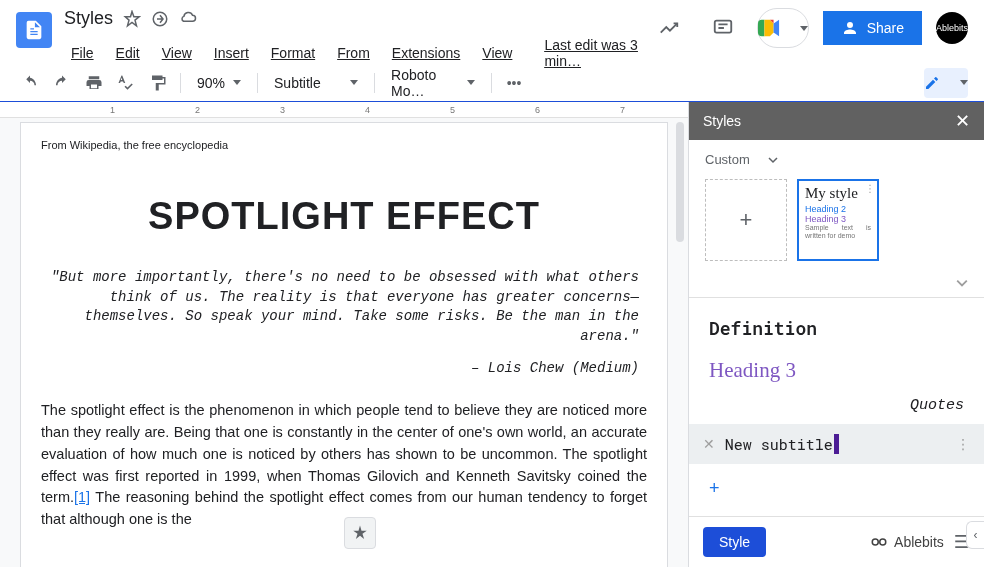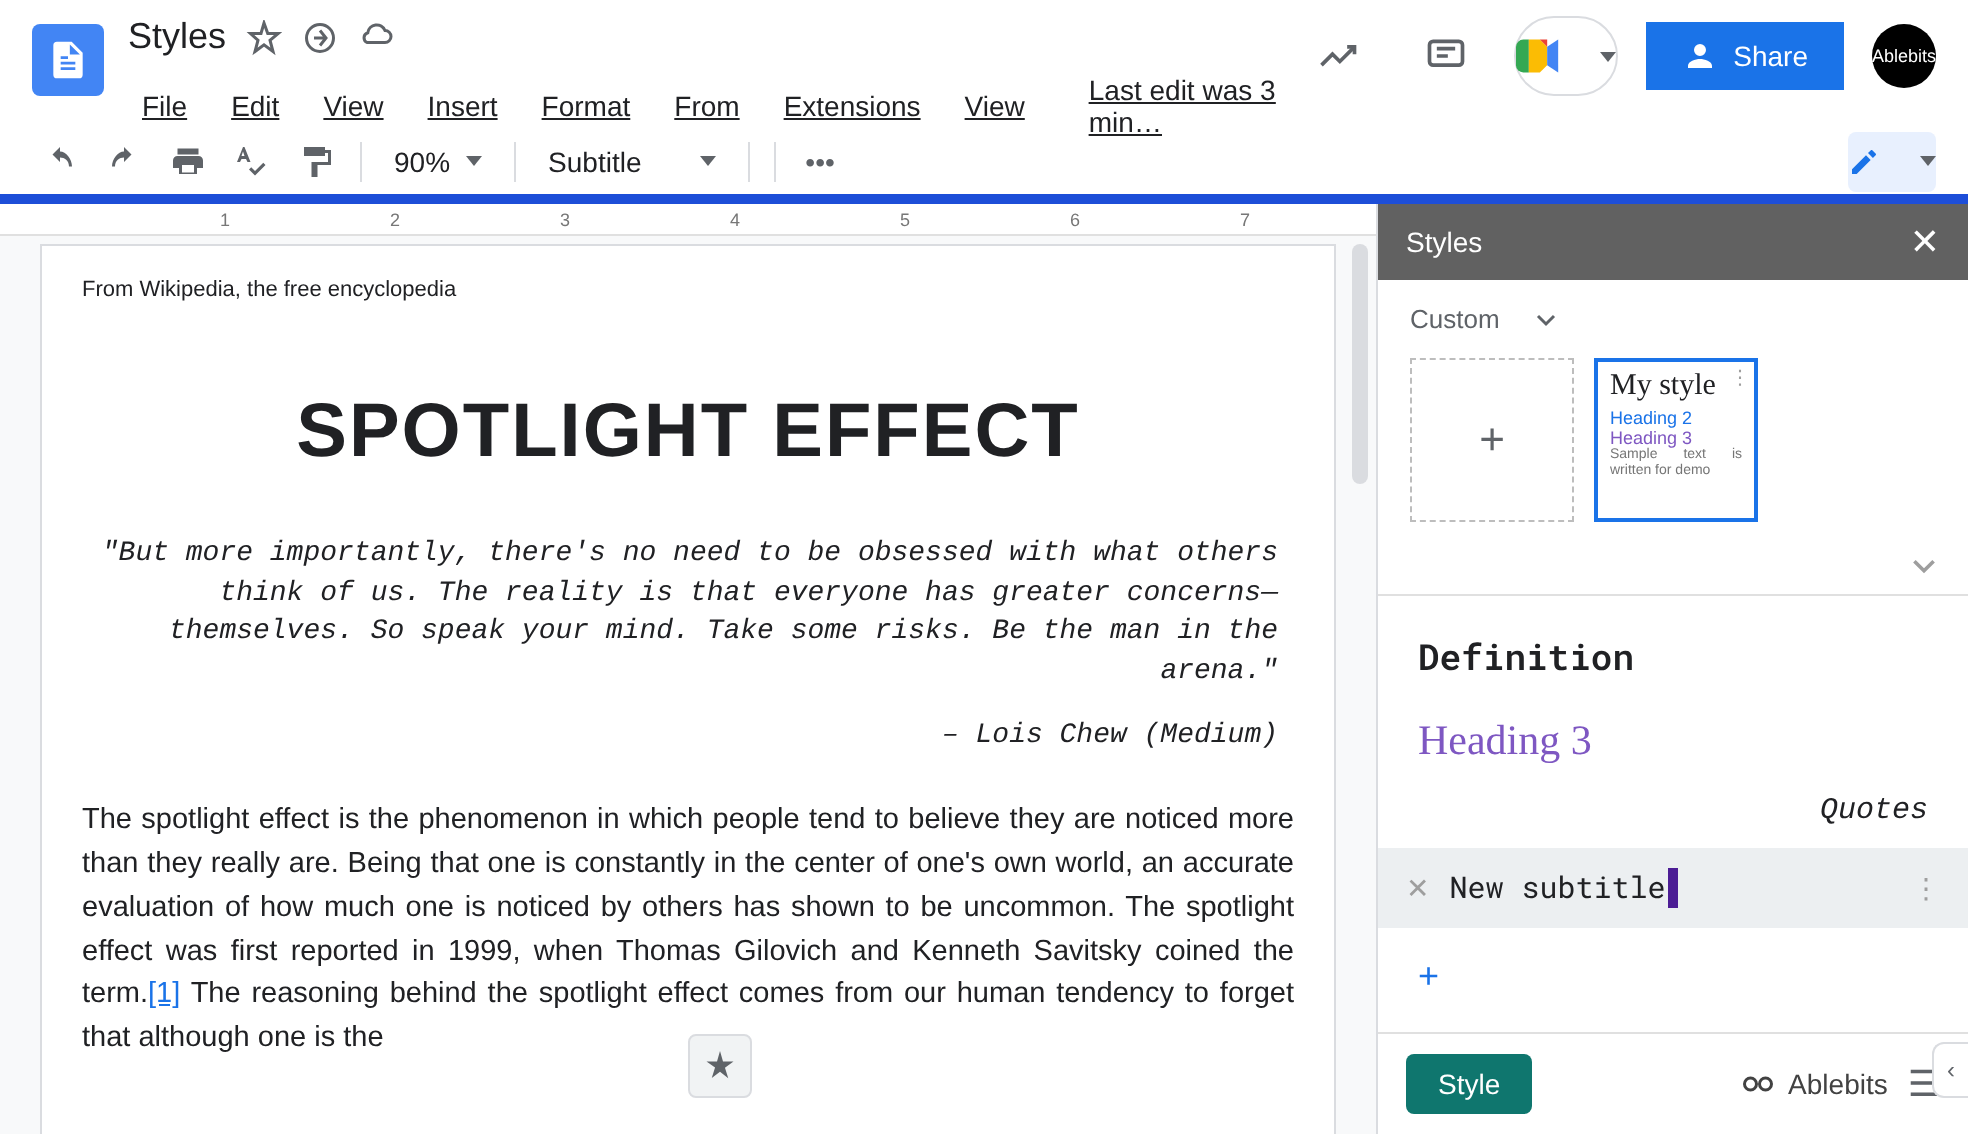--- a/index.html
+++ b/index.html
@@ -17,21 +17,21 @@
     .menubar { display: flex; gap: 8px; margin-top: 4px; align-items: center; text-decoration: underline; }
     .menubar span { padding: 4px 7px; color: #202124; cursor: pointer; }
     .last-edit { color: #5f6368; text-decoration: underline; margin-left: 10px; font-size: 14px; }
     
     .header-actions { display: flex; align-items: center; gap: 14px; }
     .icon-btn { width: 40px; height: 40px; border-radius: 50%; display: flex; align-items: center; justify-content: center; color: #5f6368; cursor: pointer; }
     .meet-btn { width: 52px; height: 40px; border: 1px solid #dadce0; border-radius: 20px; display: flex; align-items: center; justify-content: center; cursor: pointer; gap: 2px; }
     .share-btn { background: #1a73e8; color: #fff; border-radius: 0; padding: 8px 18px; display: flex; align-items: center; gap: 8px; font-weight: 500; cursor: pointer; }
     .avatar { width: 32px; height: 32px; border-radius: 50%; background: #000; color: #fff; font-size: 9px; display: flex; align-items: center; justify-content: center; }
     
-    .toolbar { display: flex; align-items: center; padding: 4px 16px; border-bottom: 5px solid #1d4ed8; gap: 4px; height: 38px; }
+    .toolbar { display: flex; align-items: center; padding: 4px 16px; border-bottom: 1px solid #1d4ed8; gap: 4px; height: 38px; }
     .tb-btn { width: 28px; height: 28px; display: flex; align-items: center; justify-content: center; color: #5f6368; cursor: pointer; border-radius: 4px; }
     .tb-sep { width: 1px; height: 20px; background: #dadce0; margin: 0 4px; }
     .zoom { display: flex; align-items: center; gap: 8px; padding: 0 8px; color: #202124; cursor: pointer; }
     .style-dropdown { display: flex; align-items: center; gap: 8px; padding: 0 8px; color: #202124; cursor: pointer; width: 100px; }
     .font-dropdown { display: flex; align-items: center; gap: 8px; padding: 0 8px; color: #202124; cursor: pointer; width: 100px; }
     .caret { border-left: 4px solid transparent; border-right: 4px solid transparent; border-top: 5px solid #5f6368; margin-left: auto; }
     .pen-btn { width: 44px; height: 30px; background: #e8f0fe; border-radius: 4px; display: flex; align-items: center; justify-content: center; color: #1a73e8; margin-left: auto; cursor: pointer; gap: 4px; }
     
     .main { display: flex; height: calc(100% - 102px); }
     .doc-area { flex: 1; background: #f8f9fa; overflow: hidden; position: relative; }
@@ -72,21 +72,21 @@
     .def-quotes { font-family: 'Courier New', monospace; font-style: italic; text-align: right; font-size: 15px; color: #202124; margin-bottom: 6px; }
     
     .new-subtitle-row { background: #eceff1; padding: 10px 14px; display: flex; align-items: center; gap: 10px; position: relative; }
     .ns-close { color: #9e9e9e; cursor: pointer; font-size: 14px; }
     .ns-text { font-family: 'Roboto Mono', 'Courier New', monospace; font-size: 15px; color: #202124; border-right: 5px solid #4c1d95; padding-right: 1px; }
     .ns-menu { margin-left: auto; color: #9e9e9e; cursor: pointer; }
     
     .add-style { display: flex; align-items: center; gap: 10px; padding: 14px 20px; color: #1a73e8; cursor: pointer; font-size: 14px; }
     
     .sp-footer { border-top: 1px solid #e0e0e0; padding: 10px 14px; display: flex; align-items: center; gap: 10px; }
-    .style-btn { background: #0f766e; color: #fff; border-radius: 4px; padding: 7px 16px; font-weight: 500; cursor: pointer; font-size: 14px; }
+    .style-btn { background: #1d4ed8; color: #fff; border-radius: 4px; padding: 7px 16px; font-weight: 500; cursor: pointer; font-size: 14px; }
     .ablebits-logo { margin-left: auto; display: flex; align-items: center; gap: 6px; font-size: 14px; color: #424242; cursor: pointer; }
     .hamburger { color: #5f6368; cursor: pointer; font-size: 18px; }
     
     .collapse-tab { position: absolute; right: 0; bottom: 18px; width: 18px; height: 28px; background: #fff; border: 1px solid #dadce0; border-right: none; border-radius: 6px 0 0 6px; display: flex; align-items: center; justify-content: center; color: #5f6368; cursor: pointer; font-size: 12px; z-index: 10; }
     .explore-btn { position: absolute; bottom: 18px; right: 312px; width: 32px; height: 32px; background: #f1f3f4; border: 1px solid #dadce0; border-radius: 4px; display: flex; align-items: center; justify-content: center; color: #5f6368; cursor: pointer; }
   </style>
 </head>
 <body>
 
 <div class="header">
@@ -183,20 +183,24 @@
   <div class="zoom">
       <span>90%</span>
       <span class="caret"></span>
     </div>
   <div class="tb-sep"></div>
   <div class="style-dropdown">
       <span>Subtitle</span>
       <span class="caret"></span>
     </div>
   <div class="tb-sep"></div>
+  <div class="font-dropdown">
+      <span>Roboto Mo…</span>
+      <span class="caret"></span>
+    </div>
   <div class="tb-sep"></div>
   <div class="tb-btn">•••</div>
   <div class="pen-btn">
     <svg width="16" height="16" viewBox="0 0 24 24" fill="#1a73e8">
         <path d="M3 17.5V21h3.5L17 10.5 13.5 7 3 17.5zM20.7 7c.4-.4.4-1 0-1.4l-2.3-2.3c-.4-.4-1-.4-1.4 0L15 5.3 18.7 9z"></path>
       </svg>
     <span class="caret"></span>
   </div>
 </div>
 

